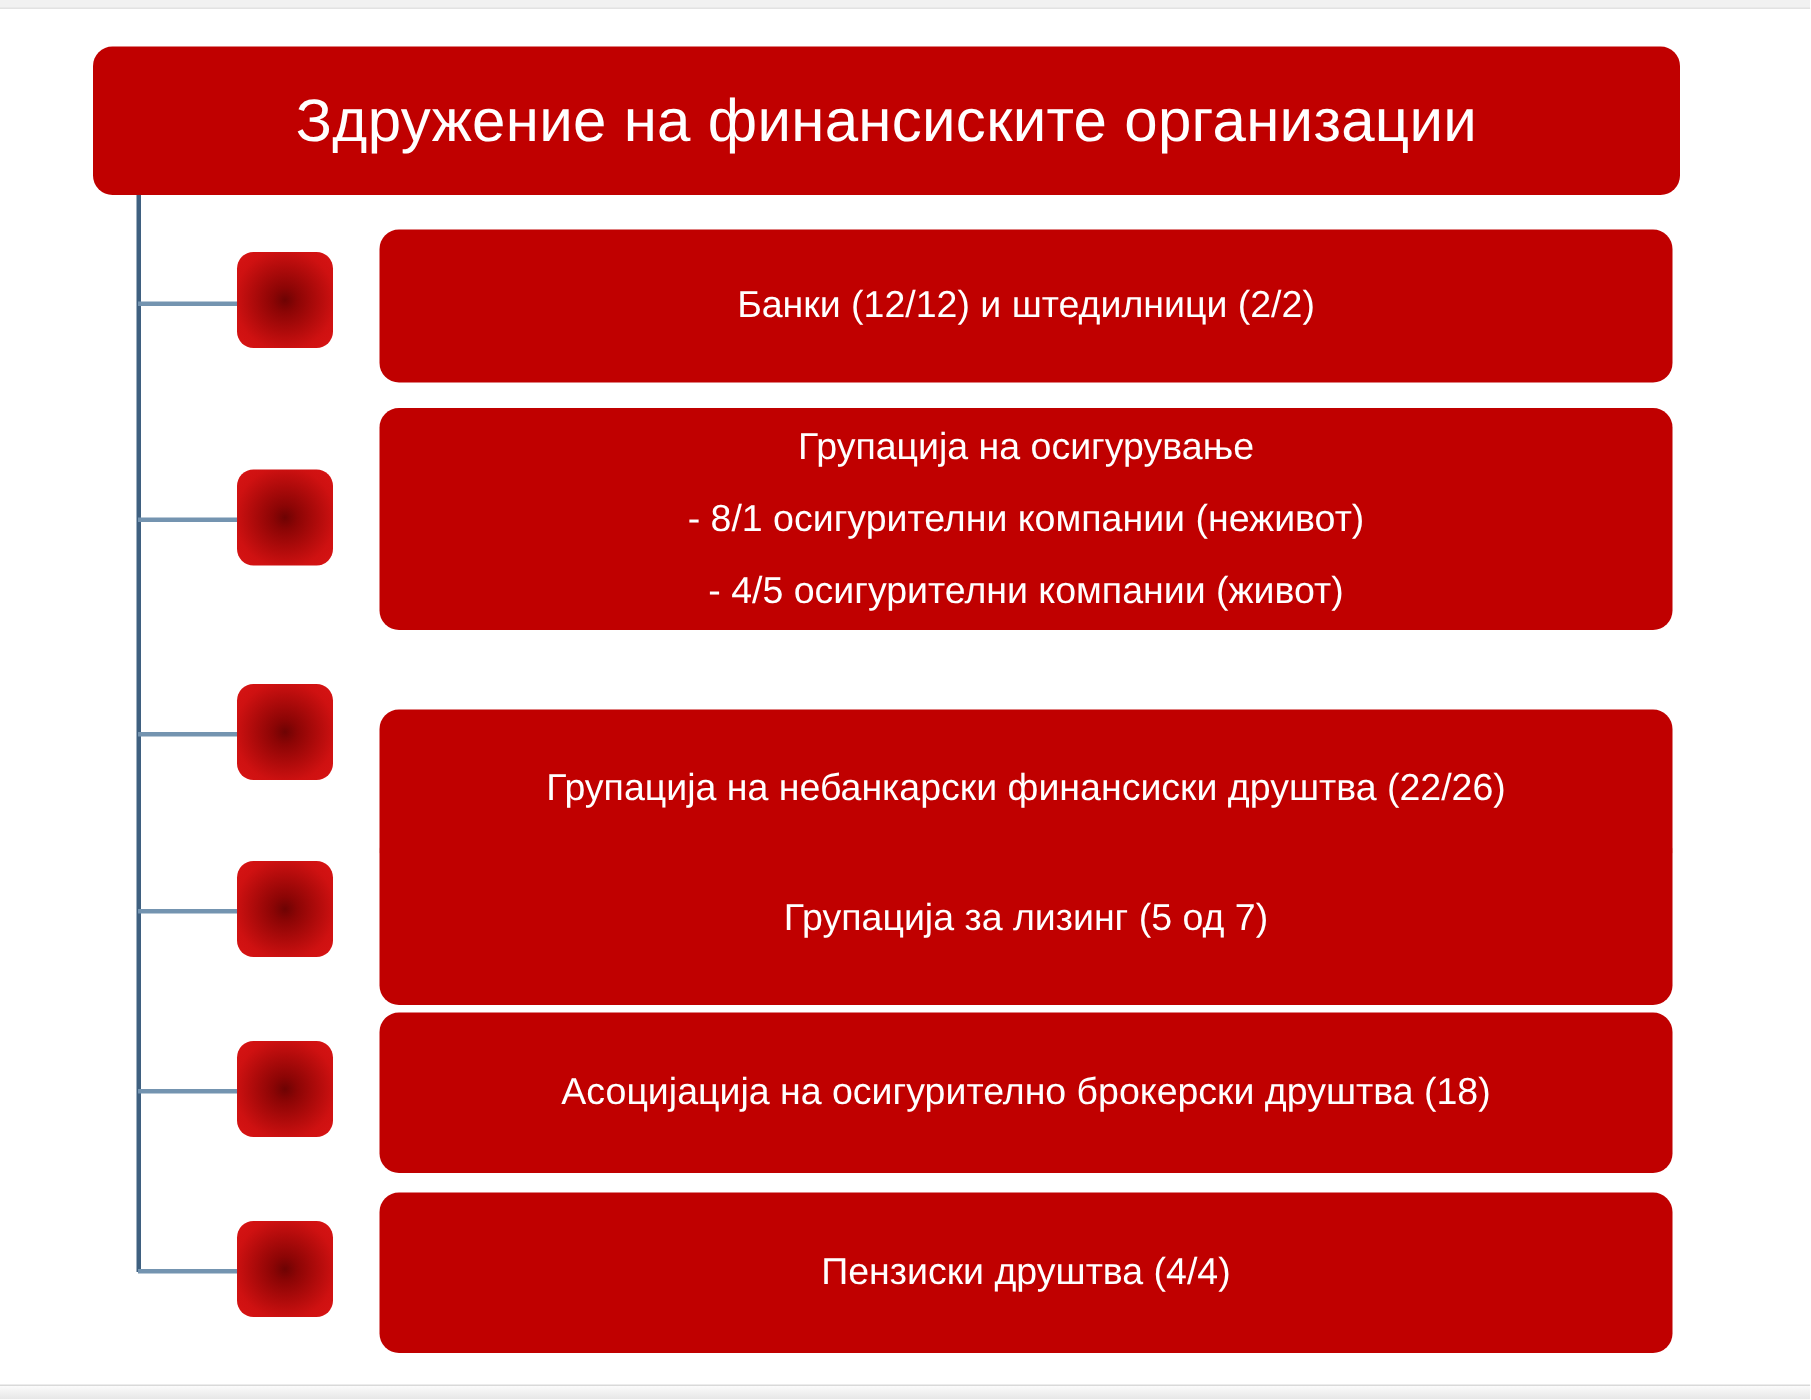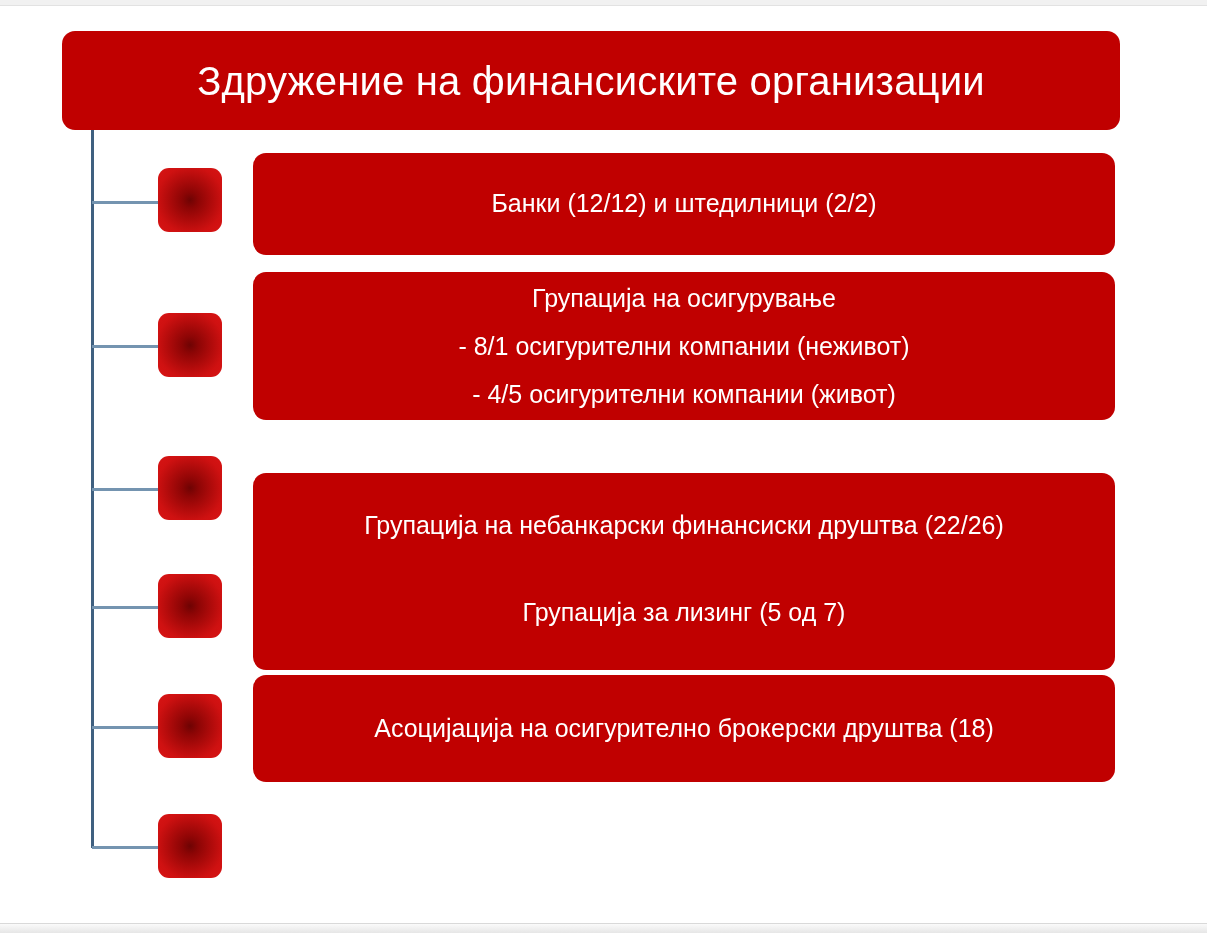--- a/index.html
+++ b/index.html
@@ -170,15 +170,18 @@
   </div>
 
   <div class="item-box" style="top:555px; height:115px;">
     <div class="item-line">Групација за лизинг (5 од 7)</div>
   </div>
 
   <div class="item-box" style="top:675px; height:107px;">
     <div class="item-line">Асоцијација на осигурително брокерски друштва (18)</div>
   </div>
 
+  <div class="item-box" style="top:795px; height:107px;">
+    <div class="item-line">Пензиски друштва (4/4)</div>
+  </div>
 
   <div class="edge-band bottom"></div>
 </div>
 
 </body></html>

